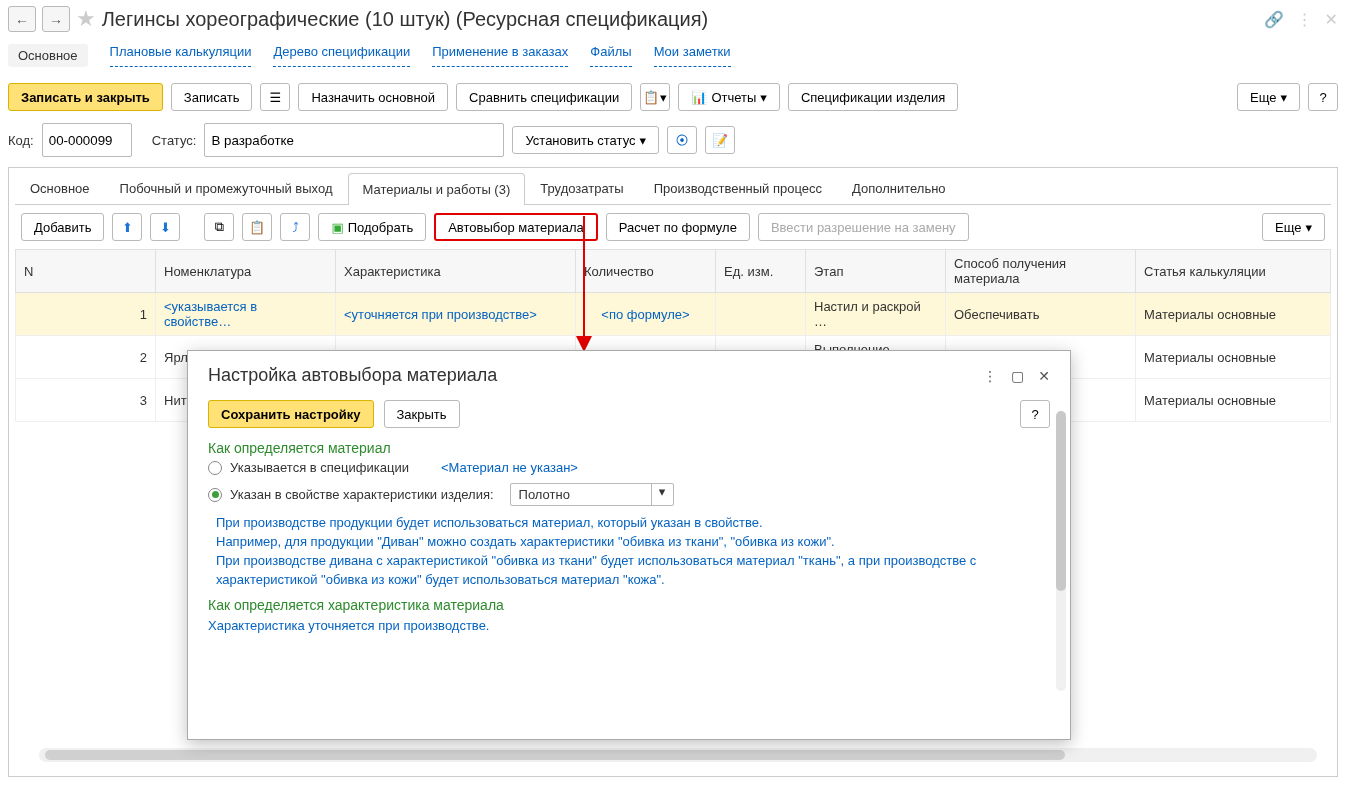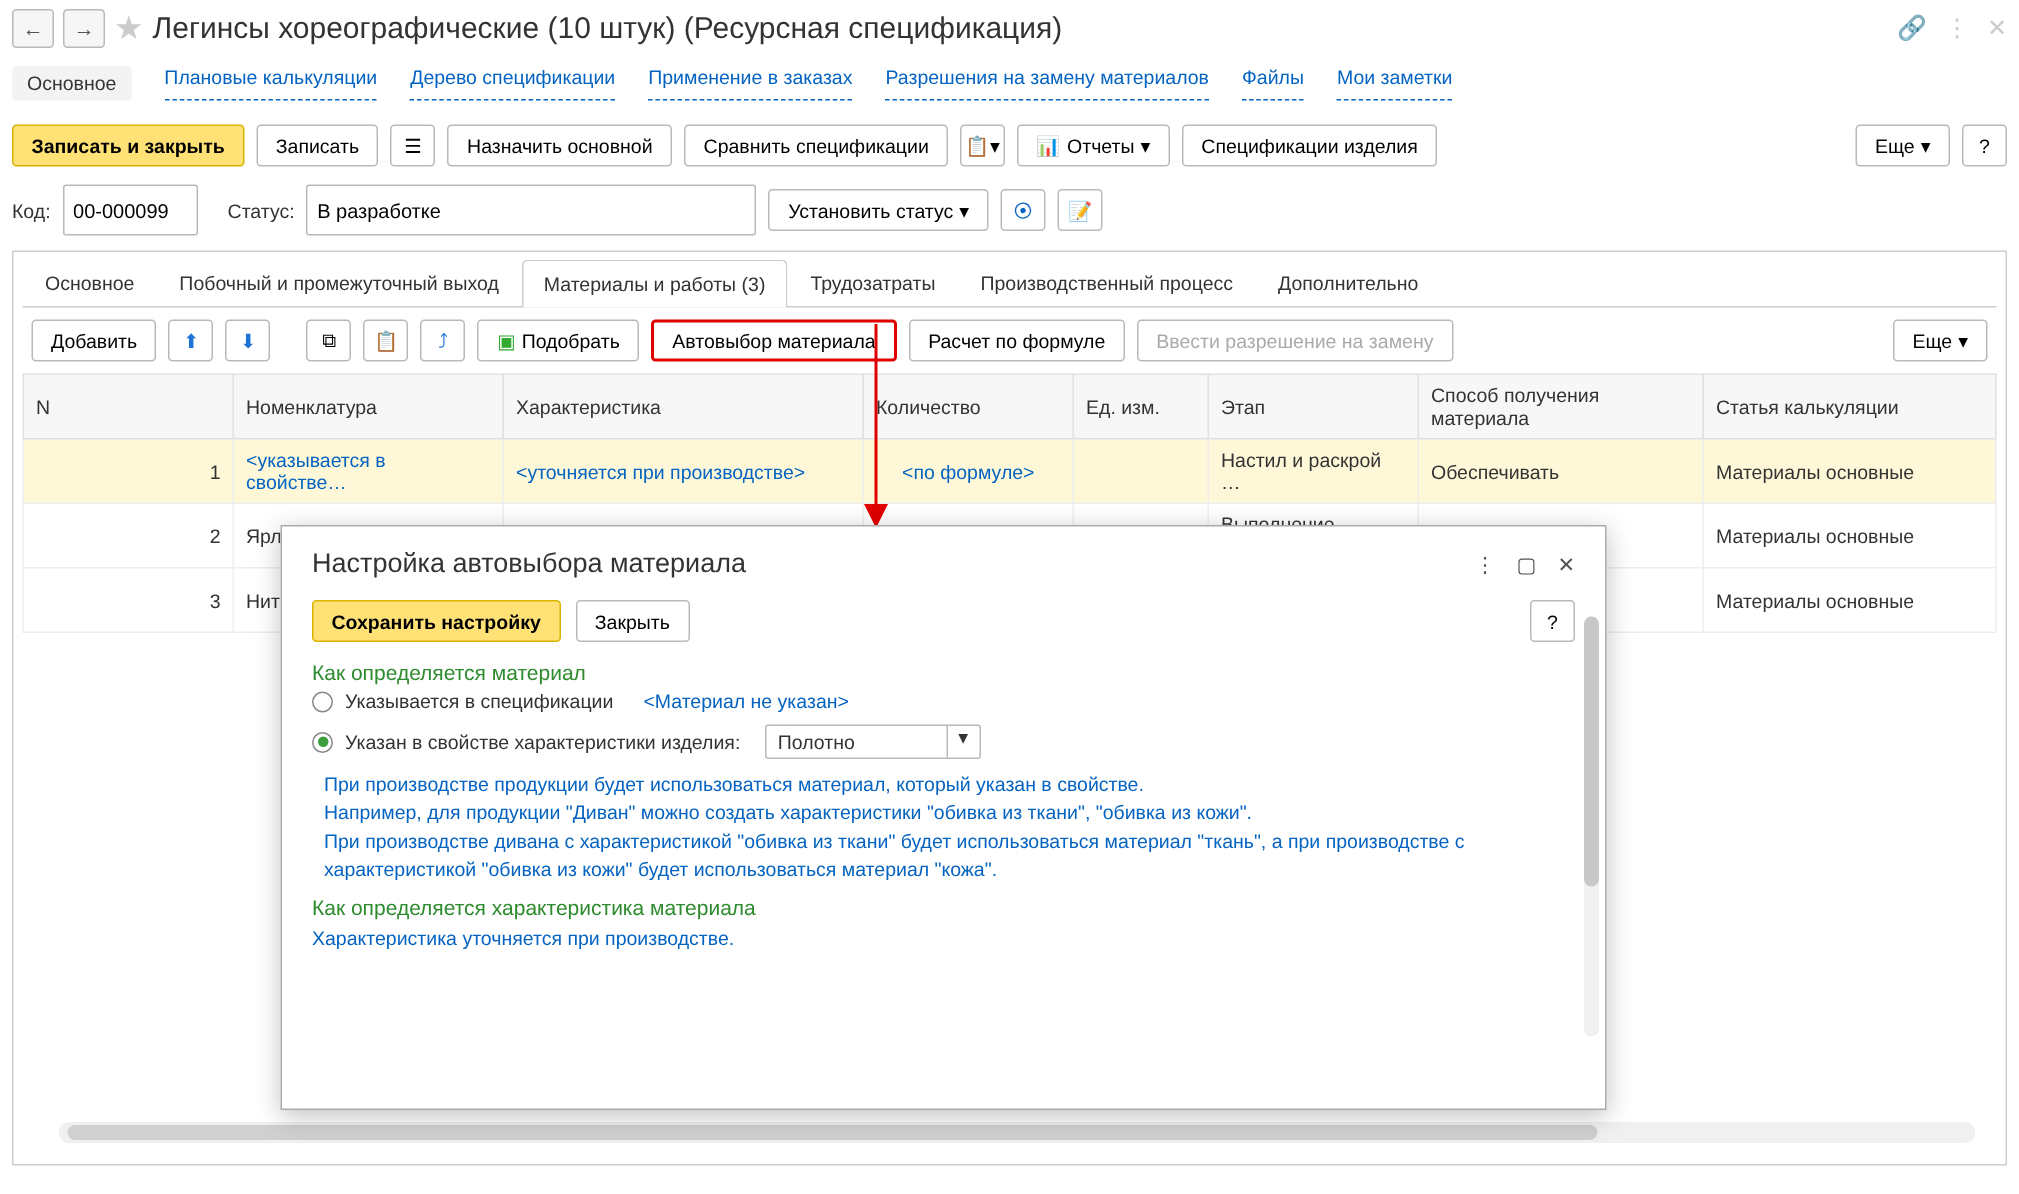--- a/index.html
+++ b/index.html
@@ -37,21 +37,21 @@
 .popup{position:absolute;left:187px;top:350px;width:884px;height:390px;background:#fff;border:1px solid #aaa;box-shadow:0 4px 16px rgba(0,0,0,.25);padding:14px 20px}
 .popup-hdr{display:flex;align-items:center;font-size:18px;padding-bottom:10px}
 .popup-icons{margin-left:auto;display:flex;gap:14px;color:#555;font-size:14px}
 .popup-tb{display:flex;gap:10px;padding:4px 0 12px;align-items:center}
 .green{color:#2e8b2e;font-size:14px}
 .radio-row{display:flex;align-items:center;gap:8px;padding:4px 0}
 .radio{width:14px;height:14px;border:1px solid #888;border-radius:50%;display:inline-flex;align-items:center;justify-content:center}
 .radio.on::after{content:"";width:7px;height:7px;background:#3e9e3e;border-radius:50%}
 .hint{color:#0563c1;margin-left:8px;line-height:1.45;padding:4px 0 8px;max-width:780px}
 .select-wrap{display:inline-flex;border:1px solid #b9b9b9;border-radius:2px;overflow:hidden}
-.select-wrap .sv{padding:3px 8px;width:120px}
+.select-wrap .sv{padding:3px 8px;width:140px}
 .select-wrap .dd{width:22px;border-left:1px solid #b9b9b9;text-align:center}
 .arrow{position:absolute;left:570px;top:214px;pointer-events:none}
 .scrollbar{position:absolute;left:30px;right:20px;bottom:14px;height:14px;background:#f0f0f0;border-radius:7px}
 .scrollbar .thumb{position:absolute;left:6px;top:2px;height:10px;width:1020px;background:#d0d0d0;border-radius:5px}
 .more-right{margin-left:auto}
 .win-border{border:1px solid #ccc;padding:4px 6px 30px;position:relative;min-height:610px}
 .pop-scroll{position:absolute;right:4px;top:60px;width:10px;height:280px;background:#f0f0f0;border-radius:5px}
 .pop-scroll .t{width:10px;height:180px;background:#c8c8c8;border-radius:5px}
 </style>
 </head>
@@ -68,21 +68,20 @@
       <span>⋮</span>
       <span>✕</span>
     </div>
   </div>
 
   <div class="nav-links">
     <span class="active">Основное</span>
     <span>Плановые калькуляции</span>
     <span>Дерево спецификации</span>
     <span>Применение в заказах</span>
-    <span>Разрешения на замену материалов</span>
     <span>Файлы</span>
     <span>Мои заметки</span>
   </div>
 
   <div class="toolbar">
     <button class="btn yellow">Записать и закрыть</button>
     <button class="btn">Записать</button>
     <button class="btn icon">☰</button>
     <button class="btn">Назначить основной</button>
     <button class="btn">Сравнить спецификации</button>
@@ -203,21 +202,21 @@
       <button class="btn">Закрыть</button>
       <div class="sp"></div>
       <button class="btn icon">?</button>
     </div>
 
     <div class="green">Как определяется материал</div>
 
     <div class="radio-row">
       <span class="radio"></span>
       <span>Указывается в спецификации</span>
-      <span class="link" style="margin-left:12px">&lt;Материал не указан&gt;</span>
+      <span class="link" style="margin-left:24px">&lt;Материал не указан&gt;</span>
     </div>
 
     <div class="radio-row">
       <span class="radio on"></span>
       <span>Указан в свойстве характеристики изделия:</span>
       <span class="select-wrap" style="margin-left:8px">
         <span class="sv">Полотно</span>
           <span class="dd">▾</span>
       </span>
     </div>

